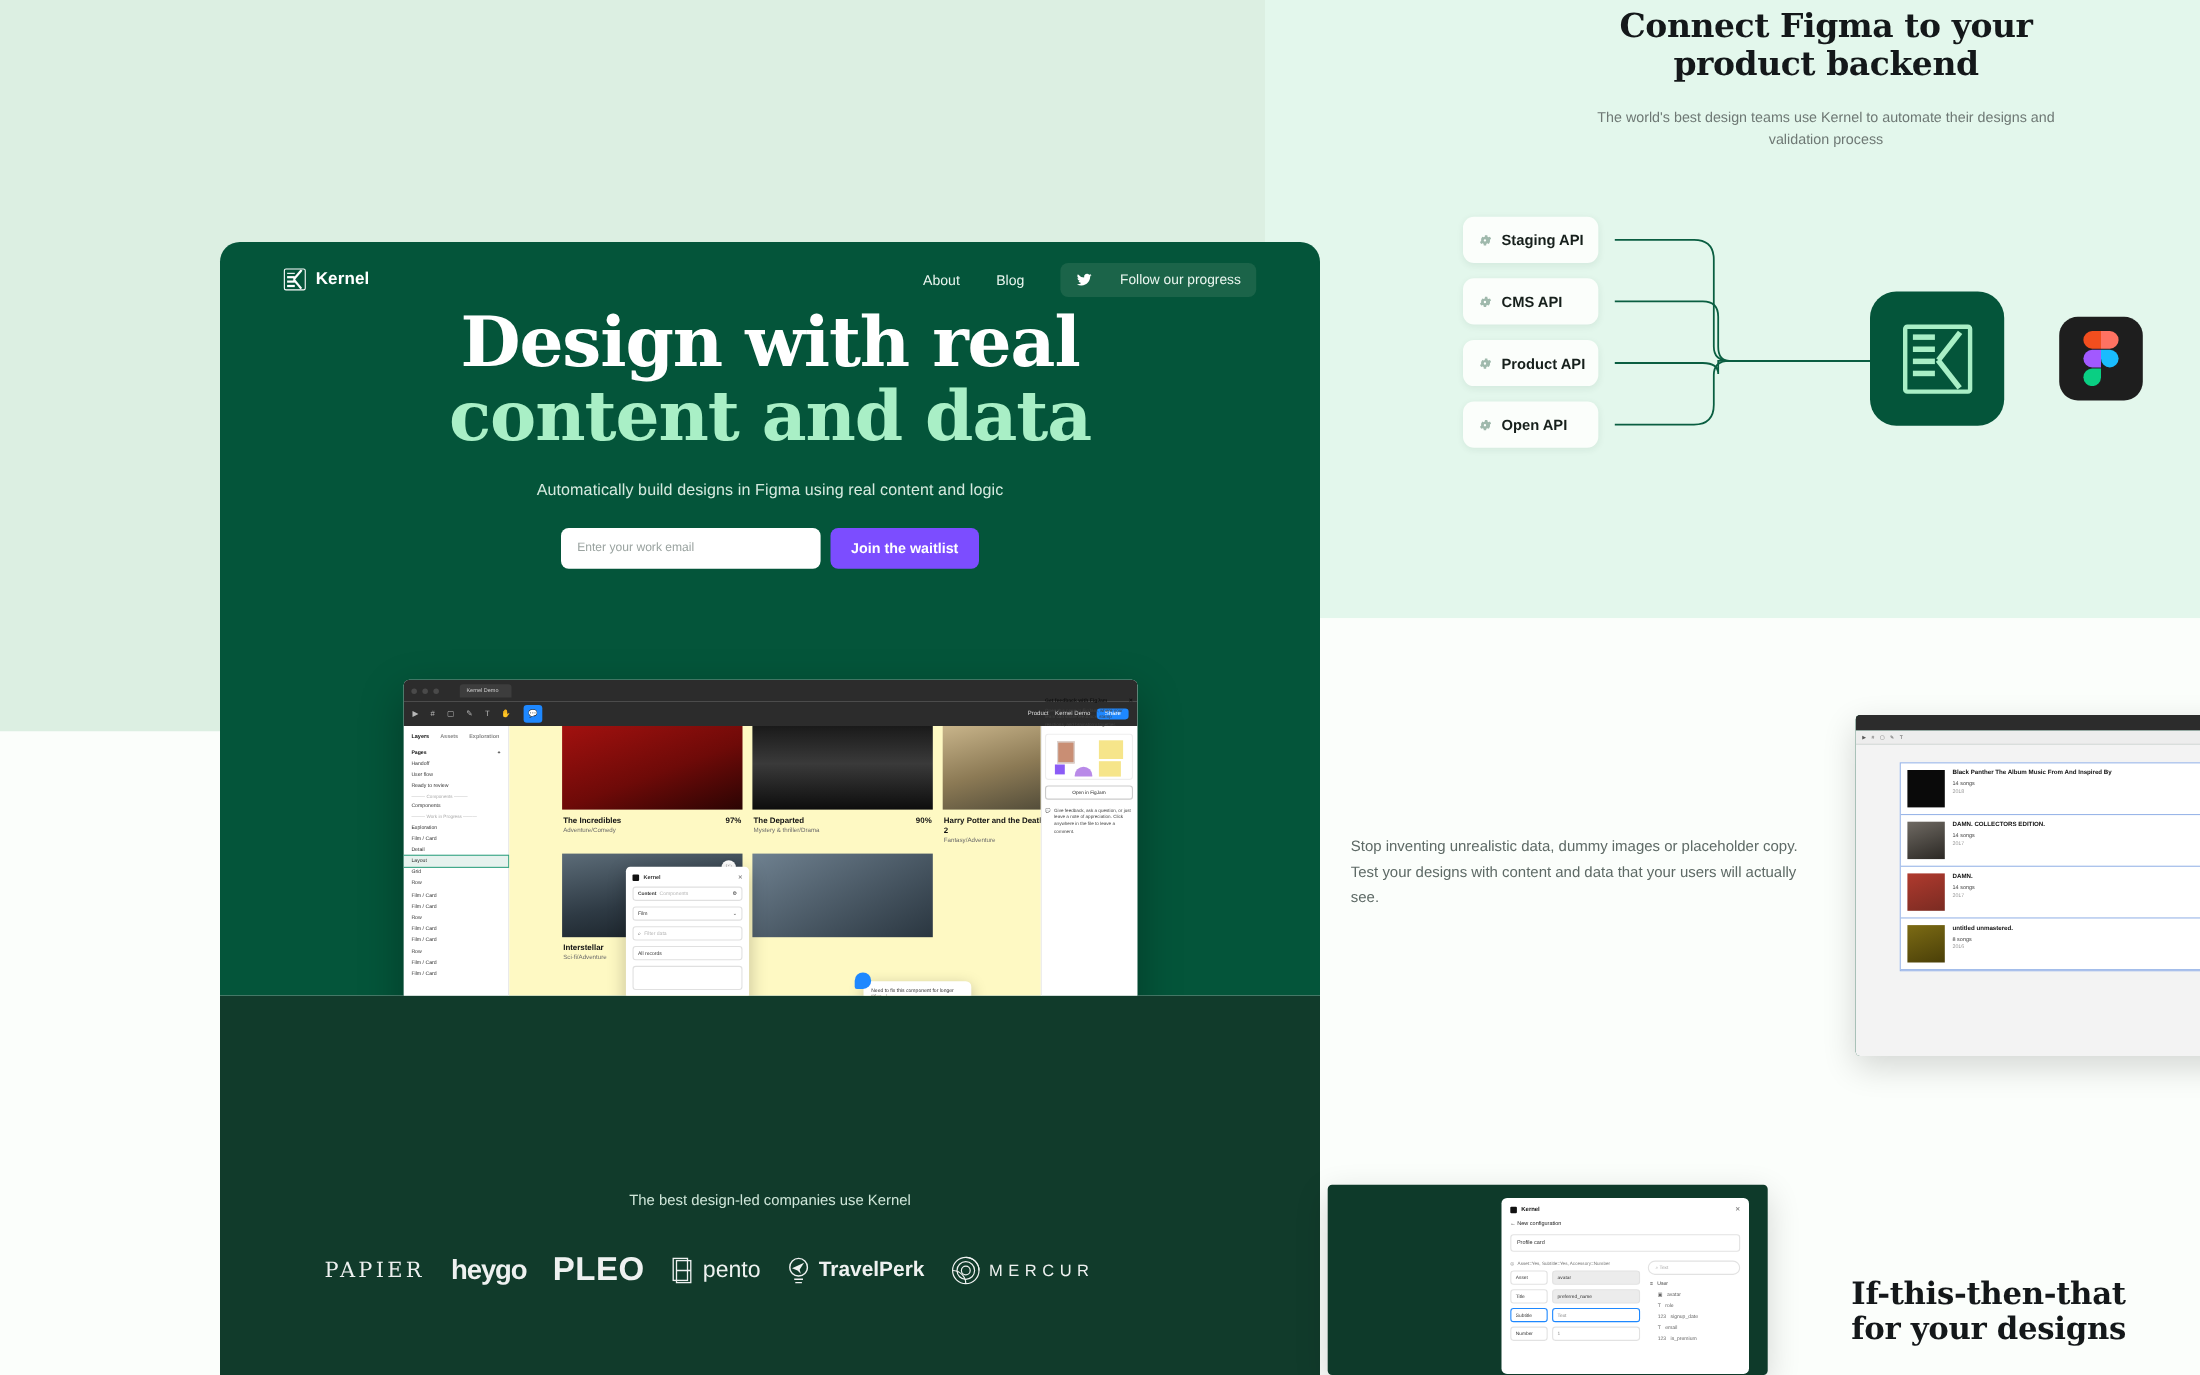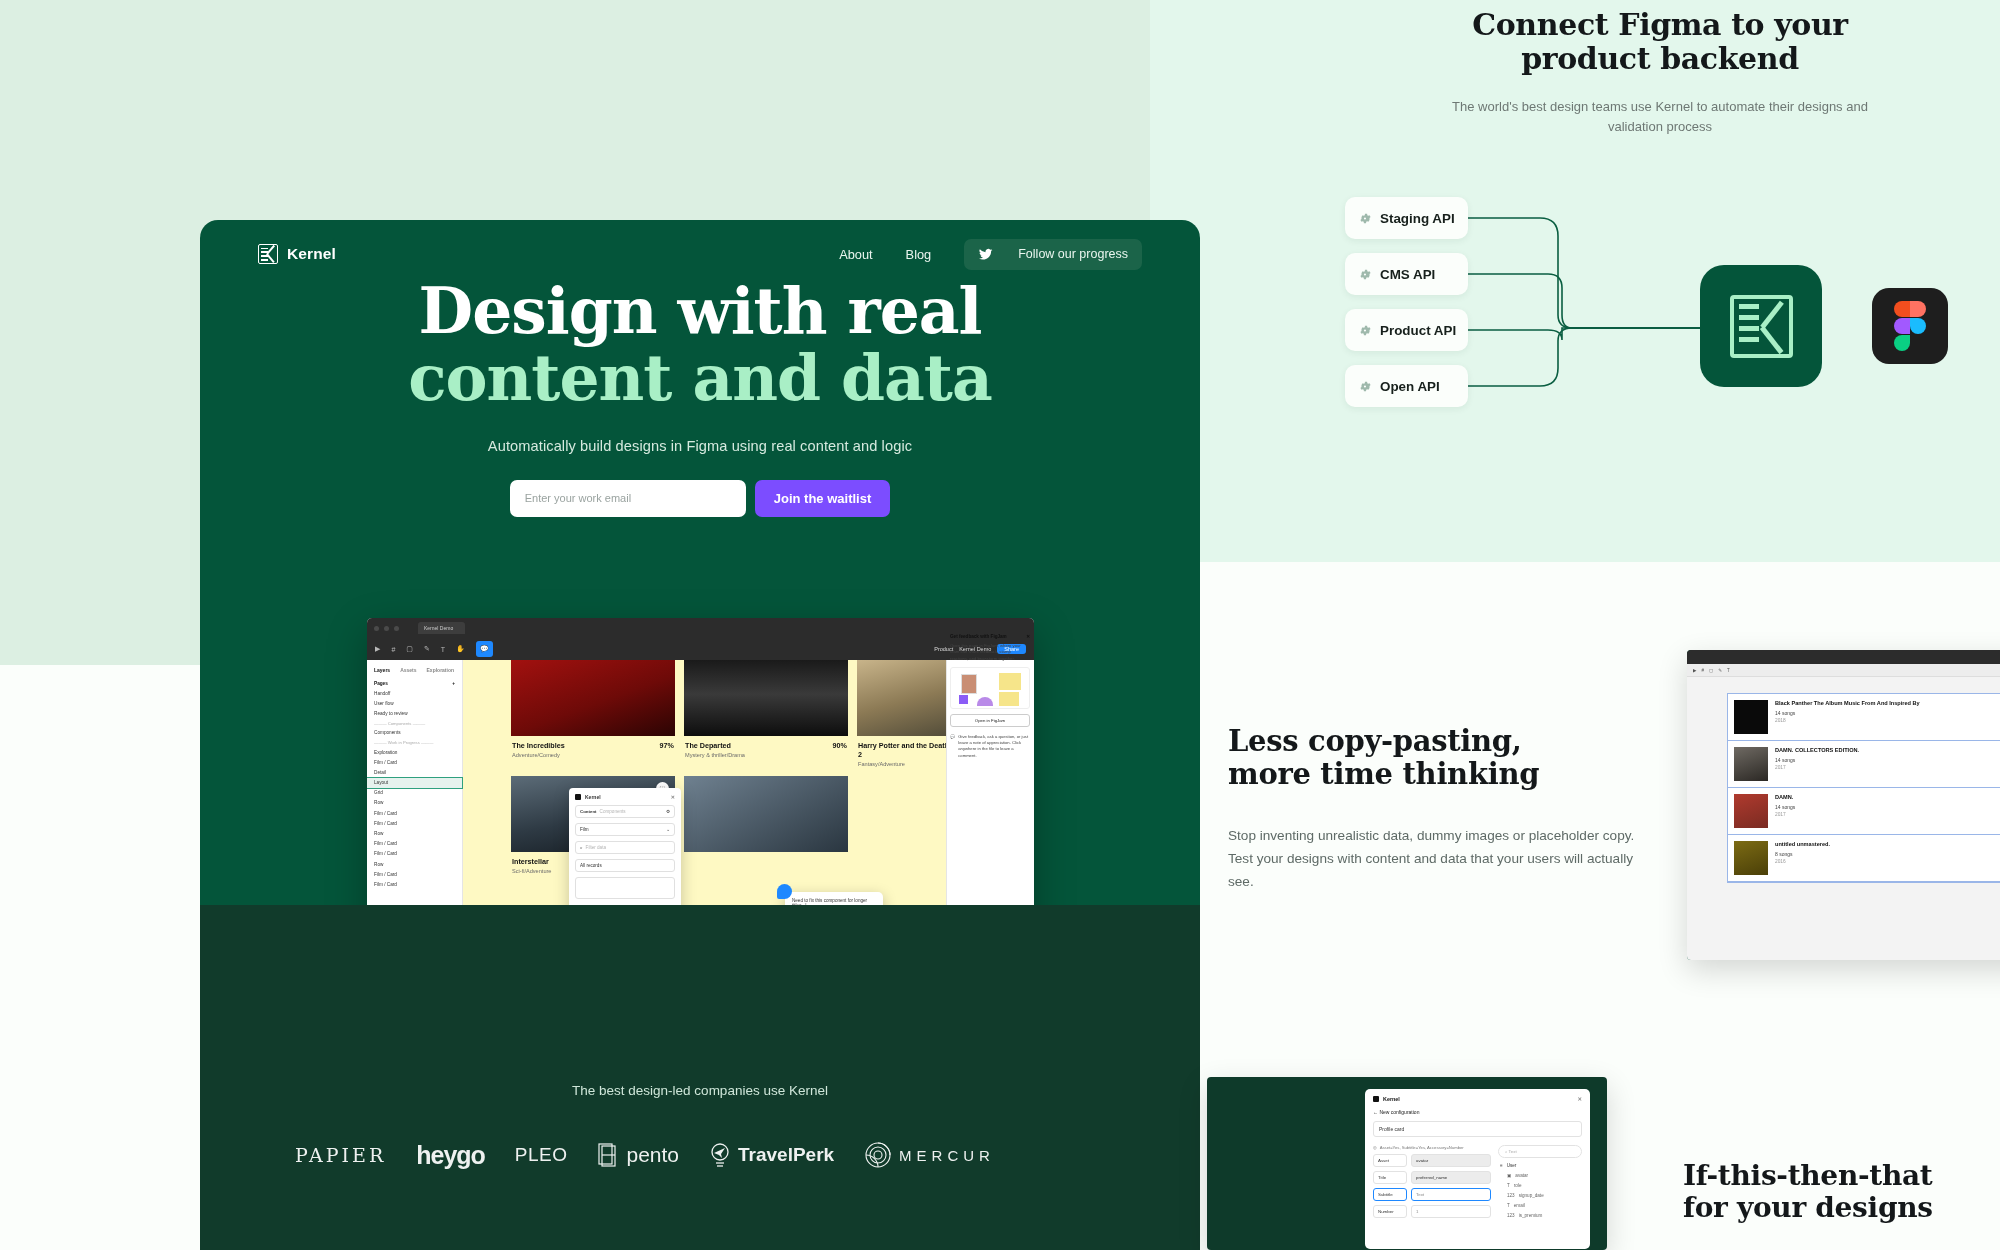--- a/index.html
+++ b/index.html
@@ -203,38 +203,38 @@
     color:#CFE6D9; font-size:13.5px;
   }
   #logo-row {
     position:absolute; left:200px; top:1125px; width:890px; height:60px;
     display:flex; align-items:center; justify-content:space-between;
     padding:0 95px; color:#fff;
   }
   .logo { display:flex; align-items:center; gap:7px; opacity:.93; }
   .logo-papier { font-family:"DejaVu Serif", serif; font-size:19px; letter-spacing:3px; font-weight:400; }
   .logo-heygo { font-size:25px; font-weight:700; letter-spacing:-1px; }
-  .logo-pleo  { font-size:19px; font-weight:400; letter-spacing:.5px; }
+  .logo-pleo  { font-size:30px; font-weight:700; letter-spacing:.5px; }
   .logo-pento { font-size:21px; font-weight:400; }
   .logo-travelperk { font-size:19px; font-weight:600; }
   .logo-mercury { font-size:15px; letter-spacing:5px; }
 
   
   #right-head {
     position:absolute; left:1430px; top:8px; width:460px; text-align:center;
   }
   #right-title {
     font-size:30px; font-weight:700; color:#14181A; line-height:1.12; letter-spacing:-.4px;
   }
   #right-sub {
     margin-top:22px; font-size:13px; color:#6E7874; line-height:1.5;
   }
   #diagram { position:absolute; left:1330px; top:195px; width:670px; height:270px; }
   .api-chip {
-    position:absolute; left:15px; width:123px; height:42px;
+    position:absolute; left:0; width:123px; height:42px;
     background:#FBFEFB; border-radius:10px; display:flex; align-items:center;
     gap:8px; padding-left:14px; font-size:13.4px; font-weight:600; color:#17201C;
     box-shadow:0 2px 7px rgba(20,60,40,.07);
   }
   .gear { width:13px; height:13px; display:block; }
   #diagram svg.wires { position:absolute; left:0; top:0; }
   #kernel-node {
     position:absolute; left:1700px; top:265px; width:122px; height:122px;
     background:#04553A; border-radius:24px; display:flex; align-items:center; justify-content:center;
   }
@@ -608,24 +608,20 @@
   <svg width="34" height="50" viewBox="0 0 34 50">
     <path d="M9 0h8v16H9a8 8 0 0 1 0-16z" fill="#F24E1E"></path>
     <path d="M17 0h8a8 8 0 0 1 0 16h-8z" fill="#FF7262"></path>
     <path d="M17 17h8a8 8 0 1 1-8 8z" fill="#1ABCFE"></path>
     <path d="M9 17h8v16H9a8 8 0 0 1 0-16z" fill="#A259FF"></path>
     <path d="M9 34h8v8a8 8 0 1 1-8-8z" fill="#0ACF83"></path>
   </svg>
 </div>
 
 <div id="copy-head">
-  <h2 id="copy-title" class="serif">
-    <span>Less copy-pasting,</span><br>
-    <span>more time thinking</span>
-  </h2>
   <p id="copy-body">Stop inventing unrealistic data, dummy images or placeholder copy. Test your designs with content and data that your users will actually see.</p>
 </div>
 
 <div id="album-shot">
   <div class="as-bar"></div>
   <div class="as-tool">
     <span>▶</span>
     <span>#</span>
     <span>▢</span>
     <span>✎</span>

